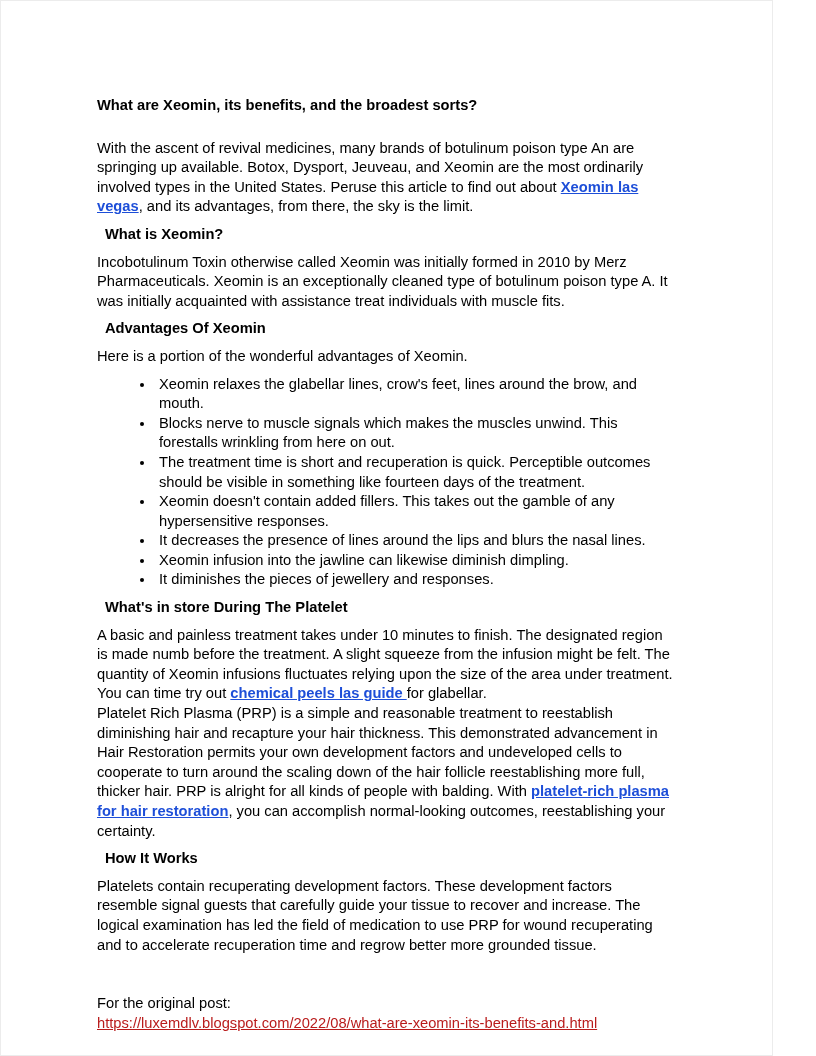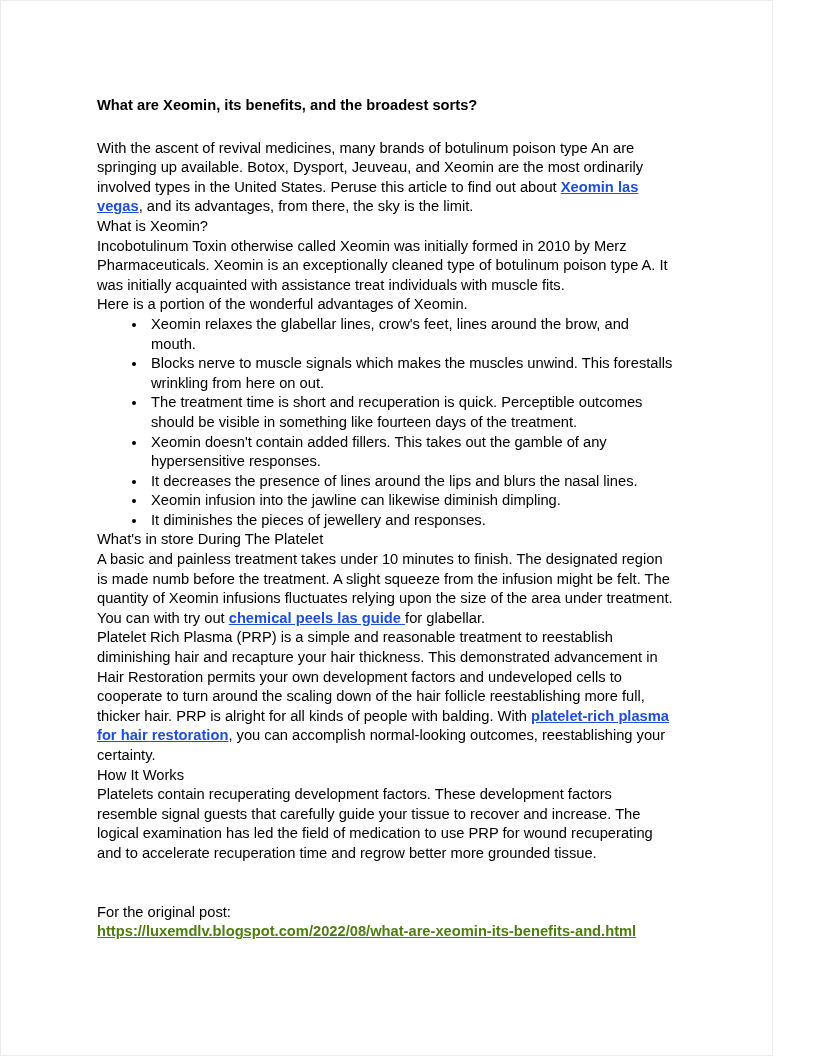--- a/index.html
+++ b/index.html
@@ -22,47 +22,47 @@
   }
   h1.doc-title {
     font-size: 14.7px;
     line-height: 19.6px;
     font-weight: 700;
     margin: 0;
   }
   h2.doc-heading {
     font-size: 14.7px;
     line-height: 19.6px;
-    font-weight: 400;
-    margin: 0;
+    font-weight: 700;
+    margin: 8px;
   }
   p.doc-para {
     margin: 0;
   }
   .blank-line {
     height: 19.6px;
   }
   .half-gap {
     height: 23px;
   }
   a.doc-link {
     color: #1d4ed8;
     text-decoration: underline;
     font-weight: 700;
     cursor: pointer;
   }
   a.doc-url {
-    color: #4d7c0f;
+    color: #b91c1c;
     text-decoration: underline;
-    font-weight: 700;
+    font-weight: 400;
     cursor: pointer;
     word-break: break-all;
   }
   ul.doc-bullets {
-    margin: 0;
+    margin: 8px;
     padding: 0 0 0 50px;
     list-style: disc outside;
   }
   ul.doc-bullets li {
     margin: 0;
     padding-left: 4px;
   }
 </style>
 </head>
 <body>
@@ -72,38 +72,39 @@
   <h1 class="doc-title">What are Xeomin, its benefits, and the broadest sorts?</h1>
 
   <div class="half-gap"></div>
 
   <p class="doc-para"><span>With the ascent of revival medicines, many brands of botulinum poison type An are springing up available. Botox, Dysport, Jeuveau, and Xeomin are the most ordinarily involved types in the United States. Peruse this article to find out about </span><a class="doc-link">Xeomin las vegas</a><span>, and its advantages, from there, the sky is the limit.</span></p>
 
   <h2 class="doc-heading">What is Xeomin?</h2>
 
   <p class="doc-para">Incobotulinum Toxin otherwise called Xeomin was initially formed in 2010 by Merz Pharmaceuticals. Xeomin is an exceptionally cleaned type of botulinum poison type A. It was initially acquainted with assistance treat individuals with muscle fits.</p>
 
+  <h2 class="doc-heading">Advantages Of Xeomin</h2>
 
   <p class="doc-para">Here is a portion of the wonderful advantages of Xeomin.</p>
 
   <ul class="doc-bullets">
     <li>Xeomin relaxes the glabellar lines, crow's feet, lines around the brow, and mouth.</li>
     <li>Blocks nerve to muscle signals which makes the muscles unwind. This forestalls wrinkling from here on out.</li>
     <li>The treatment time is short and recuperation is quick. Perceptible outcomes should be visible in something like fourteen days of the treatment.</li>
     <li>Xeomin doesn't contain added fillers. This takes out the gamble of any hypersensitive responses.</li>
     <li>It decreases the presence of lines around the lips and blurs the nasal lines.</li>
     <li>Xeomin infusion into the jawline can likewise diminish dimpling.</li>
     <li>It diminishes the pieces of jewellery and responses.</li>
   </ul>
 
   <h2 class="doc-heading">What's in store During The Platelet</h2>
 
   <p class="doc-para">A basic and painless treatment takes under 10 minutes to finish. The designated region is made numb before the treatment. A slight squeeze from the infusion might be felt. The quantity of Xeomin infusions fluctuates relying upon the size of the area under treatment.</p>
 
-  <p class="doc-para"><span>You can with try out </span><a class="doc-link">chemical peels las guide </a><span>for glabellar.</span></p>
+  <p class="doc-para"><span>You can time try out </span><a class="doc-link">chemical peels las guide </a><span>for glabellar.</span></p>
 
   <p class="doc-para"><span>Platelet Rich Plasma (PRP) is a simple and reasonable treatment to reestablish diminishing hair and recapture your hair thickness. This demonstrated advancement in Hair Restoration permits your own development factors and undeveloped cells to cooperate to turn around the scaling down of the hair follicle reestablishing more full, thicker hair. PRP is alright for all kinds of people with balding. With </span><a class="doc-link">platelet-rich plasma for hair restoration</a><span>, you can accomplish normal-looking outcomes, reestablishing your certainty.</span></p>
 
   <h2 class="doc-heading">How It Works</h2>
 
   <p class="doc-para">Platelets contain recuperating development factors. These development factors resemble signal guests that carefully guide your tissue to recover and increase. The logical examination has led the field of medication to use PRP for wound recuperating and to accelerate recuperation time and regrow better more grounded tissue.</p>
 
   <div class="blank-line"></div>
   <div class="blank-line"></div>
 

